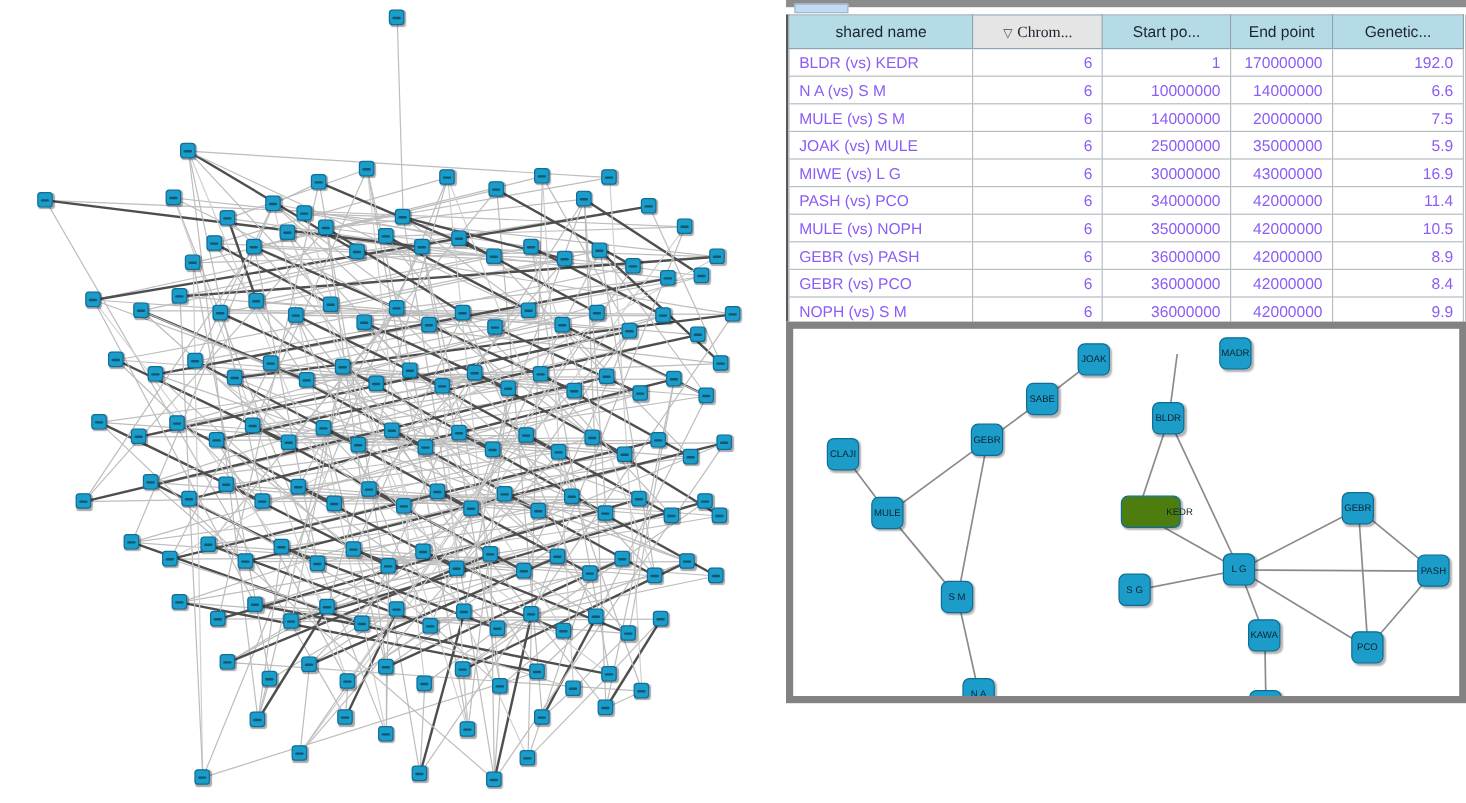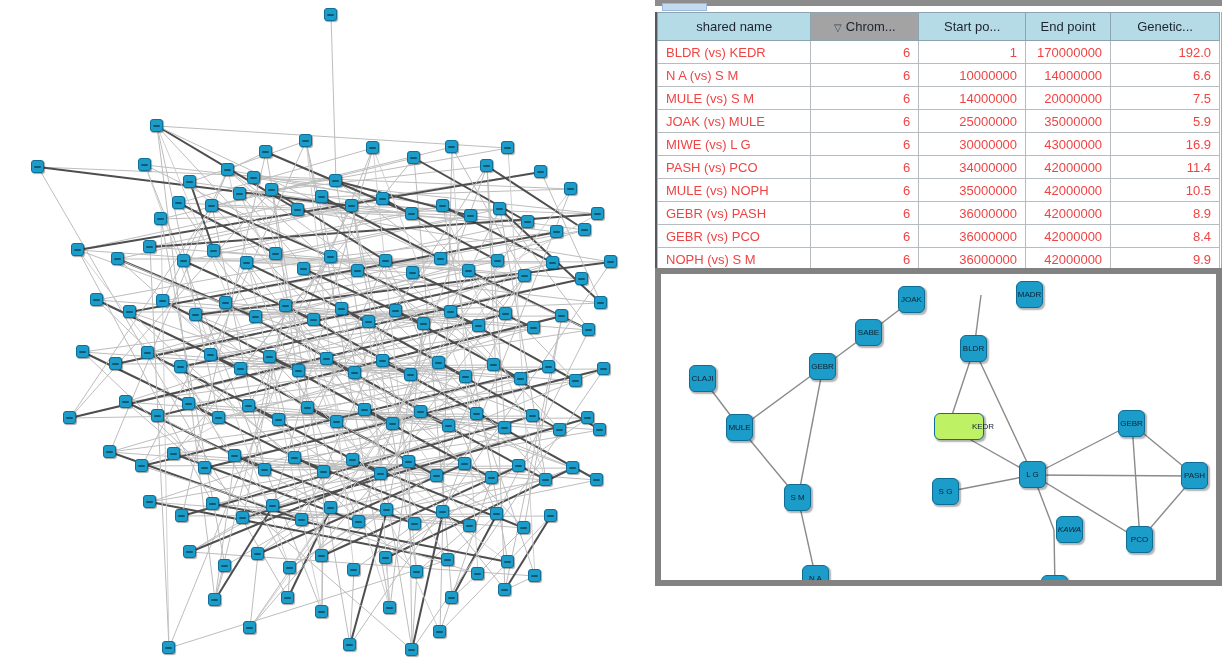--- a/index.html
+++ b/index.html
@@ -24,21 +24,21 @@
   #table-panel { position:absolute; left:655px; top:0; width:567px; height:266px; background:#ffffff; }
   #top-strip { position:absolute; left:0; top:0; width:567px; height:6px; background:#8c8c8c; }
   #tab-fragment { position:absolute; left:7px; top:3px; width:45px; height:8px;
                   background:#c3daf0; border:1px solid #9ab8d8; }
   #table-wrap { position:absolute; left:0; top:12px; width:567px;
                 border-left:2px solid #55585c; border-right:1px solid #a8adb2; }
   table { border-collapse:collapse; table-layout:fixed; width:563px; font-size:13px; }
   th { background:#b5dbe6; border:1px solid #8da4b0; height:28px; font-weight:normal;
        color:#1c2430; text-align:center; overflow:hidden; white-space:nowrap; }
   td { background:#ffffff; border:1px solid #b7bcc1; height:23px; padding:0 8px;
-       color:#ef4444; overflow:hidden; white-space:nowrap; }
+       color:#8b5cf6; overflow:hidden; white-space:nowrap; }
   td.num { text-align:right; }
   td.name { text-align:left; }
   .filter-glyph { color:#34495e; font-size:10px; margin-right:4px; }
 
   
   #filtered-panel { position:absolute; left:655px; top:268px; width:567px; height:318px;
                     background:#ffffff; border:6px solid #828282; overflow:hidden; }
   #filtered-panel svg { position:absolute; left:0; top:0; }
 </style>
 </head>
@@ -577,21 +577,21 @@
     </div>
 
   <div id="table-panel">
     <div id="top-strip"></div>
     <div id="tab-fragment"></div>
     <div id="table-wrap">
       <table id="edge-table">
         <thead>
             <tr>
               <th style="width: 148px; background: rgb(181, 219, 230);"><span>shared name</span></th>
-              <th style="width: 104px; background: #a3a3a3;"><span class="filter-glyph">▽</span><span>Chrom...</span></th>
+              <th style="width: 104px; background: #e5e5e5; font-family: Liberation Serif, serif;"><span class="filter-glyph">▽</span><span>Chrom...</span></th>
               <th style="width: 103px; background: rgb(181, 219, 230);"><span>Start po...</span></th>
               <th style="width: 82px; background: rgb(181, 219, 230);"><span>End point</span></th>
               <th style="width: 105px; background: rgb(181, 219, 230);"><span>Genetic...</span></th>
             </tr>
           </thead>
         <tbody>
             <tr>
               <td class="name">BLDR (vs) KEDR</td>
               <td class="num">6</td>
               <td class="num">1</td>
@@ -692,27 +692,27 @@
         <line x1="393" y1="256" x2="394" y2="315" stroke="#8a8a8a" stroke-width="1.4"></line>
         <line x1="394" y1="315" x2="383" y2="376" stroke="#8a8a8a" stroke-width="1.4"></line>
       </svg>
   <div class="net-node big" style="left: 251px; top: 26px; background: rgb(27, 156, 201);">JOAK</div>
       <div class="net-node big" style="left: 320px; top: 21px; background: rgb(27, 156, 201); margin-left: 35px;">MADR</div>
       <div class="net-node big" style="left: 208px; top: 59px; background: rgb(27, 156, 201);">SABE</div>
       <div class="net-node big" style="left: 162px; top: 93px; background: rgb(27, 156, 201);">GEBR</div>
       <div class="net-node big" style="left: 313px; top: 75px; background: rgb(27, 156, 201);">BLDR</div>
       <div class="net-node big" style="left: 42px; top: 105px; background: rgb(27, 156, 201);">CLAJI</div>
       <div class="net-node big" style="left: 79px; top: 154px; background: rgb(27, 156, 201);">MULE</div>
-      <div class="net-node big" style="left: 287px; top: 153px; background: #bef264; padding-left: 48px;">KEDR</div>
+      <div class="net-node big" style="left: 287px; top: 153px; background: #4d7c0f; padding-left: 48px;">KEDR</div>
       <div class="net-node big" style="left: 471px; top: 150px; background: rgb(27, 156, 201);">GEBR</div>
       <div class="net-node big" style="left: 372px; top: 201px; background: rgb(27, 156, 201);">L G</div>
       <div class="net-node big" style="left: 285px; top: 218px; background: rgb(27, 156, 201);">S G</div>
       <div class="net-node big" style="left: 534px; top: 202px; background: rgb(27, 156, 201);">PASH</div>
       <div class="net-node big" style="left: 137px; top: 224px; background: rgb(27, 156, 201);">S M</div>
-      <div class="net-node big" style="left: 409px; top: 256px; background: rgb(27, 156, 201); font-style: italic;">KAWA</div>
+      <div class="net-node big" style="left: 393px; top: 256px; background: rgb(27, 156, 201);">KAWA</div>
       <div class="net-node big" style="left: 479px; top: 266px; background: rgb(27, 156, 201);">PCO</div>
       <div class="net-node big" style="left: 155px; top: 305px; background: rgb(27, 156, 201);">N A</div>
       <div class="net-node big" style="left: 394px; top: 315px; background: rgb(27, 156, 201);">JABE</div>
       <div class="net-node big" style="left: 383px; top: 376px; background: rgb(27, 156, 201);">ALMCH</div>
       <div class="net-node big" style="left: 193px; top: 376px; background: rgb(27, 156, 201);">MIWE</div>
     </div>
 
 </div>
 
 </body></html>

